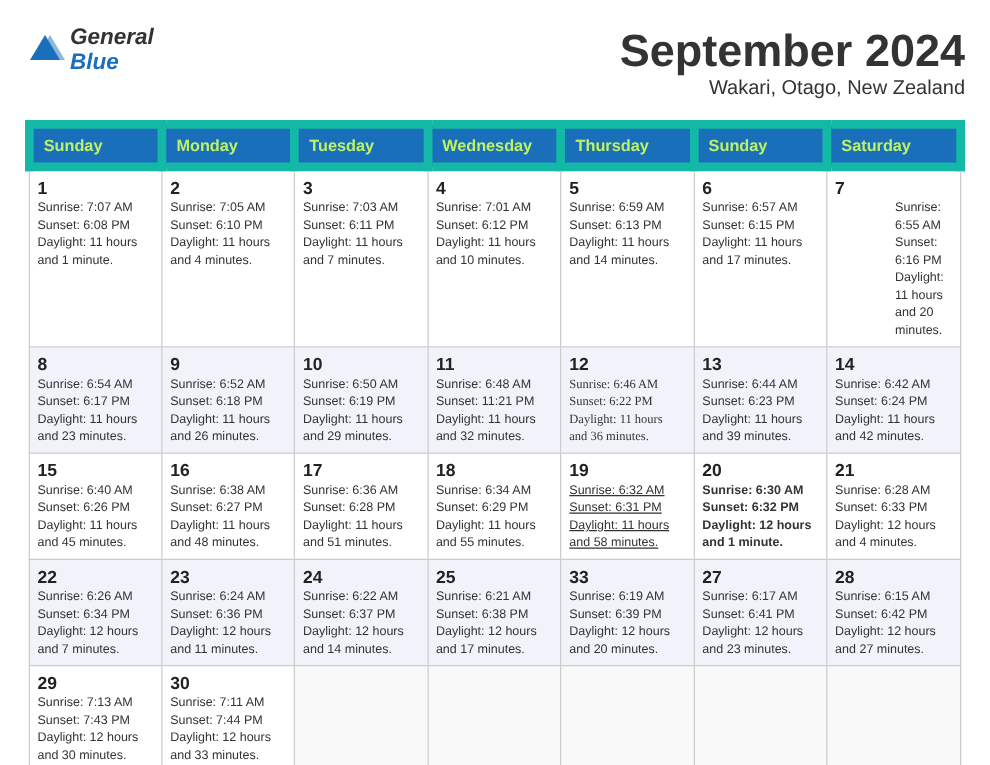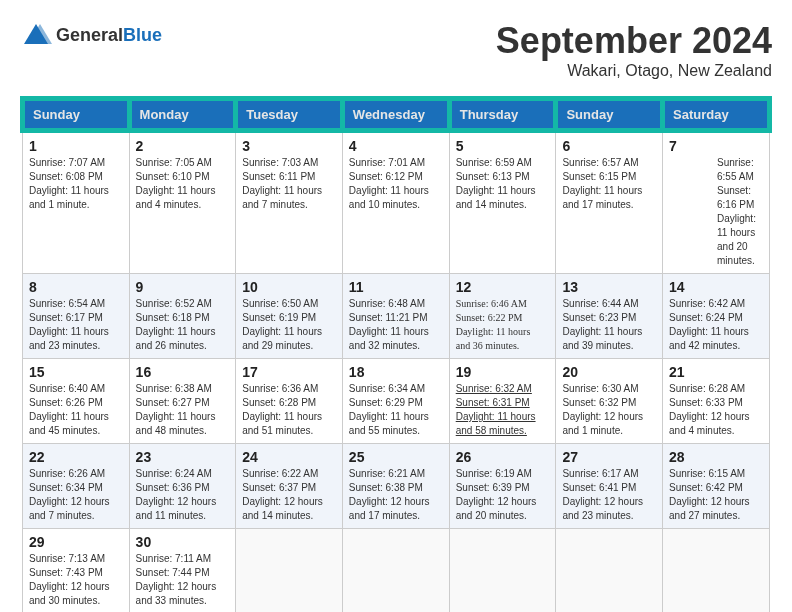--- a/index.html
+++ b/index.html
@@ -16,22 +16,23 @@
       align-items: flex-start;
       margin-bottom: 16px;
     }
     .logo {
       display: flex;
       align-items: center;
       gap: 4px;
     }
     .logo-text {
       display: flex;
-      flex-direction: row;
+      flex-direction: column;
       line-height: 1.1;
+      font-style: italic;
     }
     .logo-general {
       font-size: 18px;
       font-weight: bold;
       color: #333;
     }
     .logo-blue {
       font-size: 18px;
       font-weight: bold;
       color: #1a6fba;
@@ -52,26 +53,26 @@
       font-size: 16px;
       color: #333;
     }
     .calendar {
       width: 100%;
       border-collapse: collapse;
       font-size: 10.5px;
     }
     .calendar th {
       background: #1a6fba;
-      color: #e5e5e5;
+      color: #bef264;
       text-align: left;
       padding: 6px 8px;
       font-size: 13px;
       font-weight: bold;
-      border: 5px solid #14b8a6;
+      border: 7px solid #14b8a6;
     }
     .calendar td {
       border: 1px solid #ccc;
       vertical-align: top;
       padding: 5px 6px;
       width: 107px;
       min-height: 80px;
       background: #fff;
     }
     .calendar tr:nth-child(even) td {
@@ -259,21 +260,21 @@
         </td>
         <td>
           <span class="day-number">19</span>
           <div class="day-info" style="white-space: pre-line; text-decoration: underline;">Sunrise: 6:32 AM
 Sunset: 6:31 PM
 Daylight: 11 hours
 and 58 minutes.</div>
         </td>
         <td>
           <span class="day-number">20</span>
-          <div class="day-info" style="white-space: pre-line;">Sunrise: 6:30 AM
+          <div class="day-info" style="white-space: pre-line; font-weight: bold;">Sunrise: 6:30 AM
 Sunset: 6:32 PM
 Daylight: 12 hours
 and 1 minute.</div>
         </td>
         <td>
           <span class="day-number">21</span>
           <div class="day-info" style="white-space: pre-line;">Sunrise: 6:28 AM
 Sunset: 6:33 PM
 Daylight: 12 hours
 and 4 minutes.</div>
@@ -302,21 +303,21 @@
 and 14 minutes.</div>
         </td>
         <td>
           <span class="day-number">25</span>
           <div class="day-info" style="white-space: pre-line;">Sunrise: 6:21 AM
 Sunset: 6:38 PM
 Daylight: 12 hours
 and 17 minutes.</div>
         </td>
         <td>
-          <span class="day-number">26</span>
+          <span class="day-number">33</span>
           <div class="day-info" style="white-space: pre-line;">Sunrise: 6:19 AM
 Sunset: 6:39 PM
 Daylight: 12 hours
 and 20 minutes.</div>
         </td>
         <td>
           <span class="day-number">27</span>
           <div class="day-info" style="white-space: pre-line;">Sunrise: 6:17 AM
 Sunset: 6:41 PM
 Daylight: 12 hours

